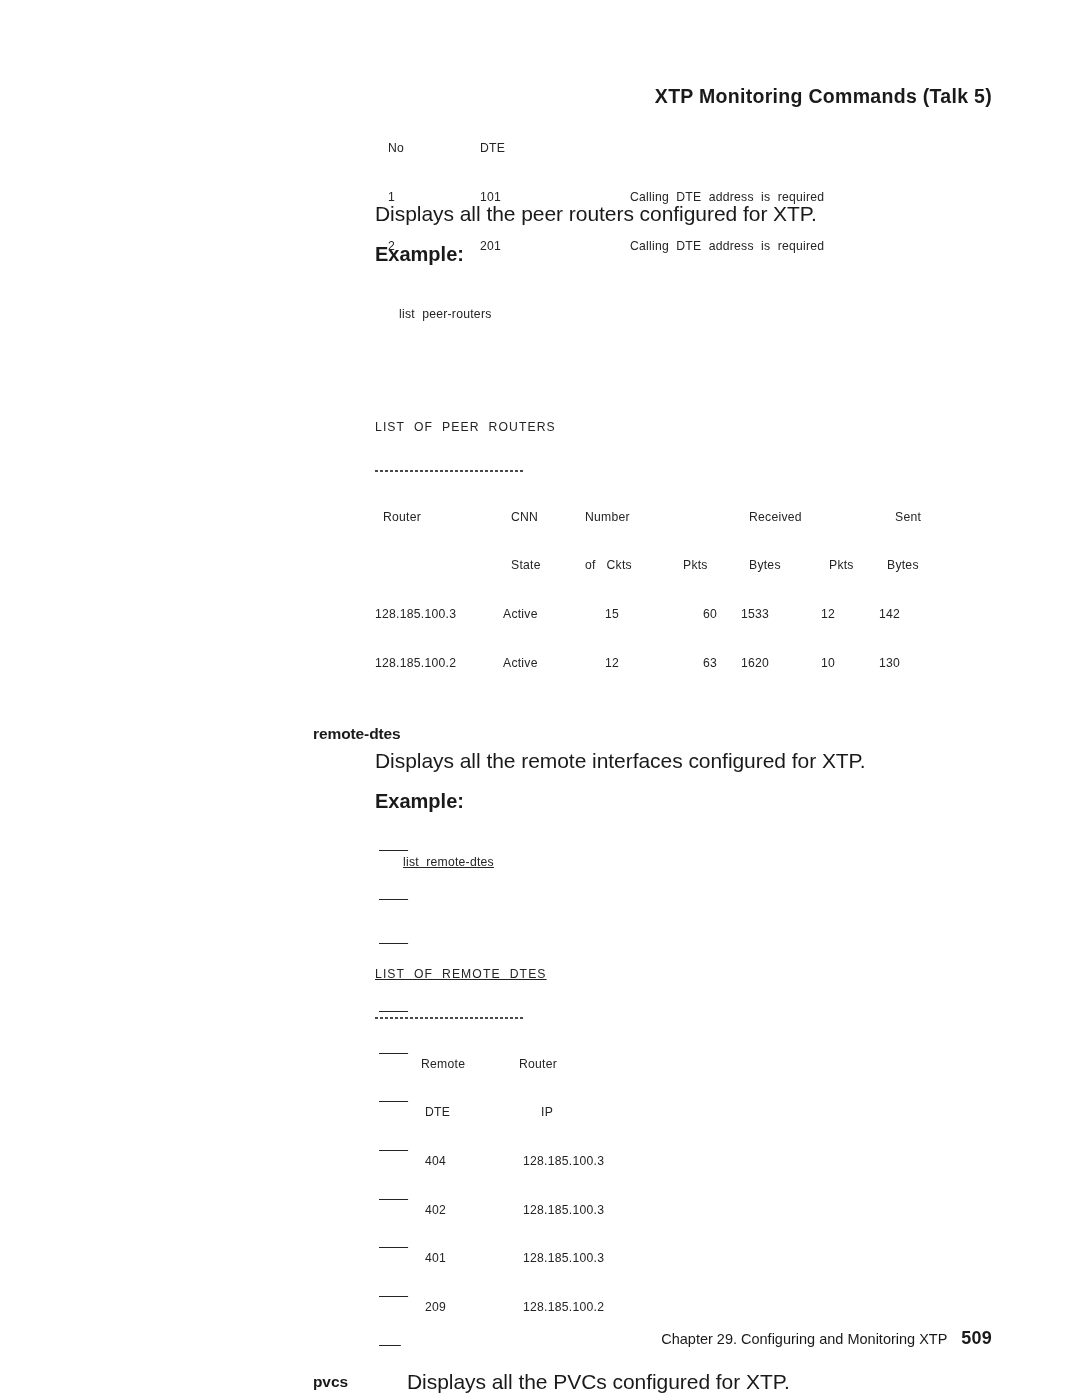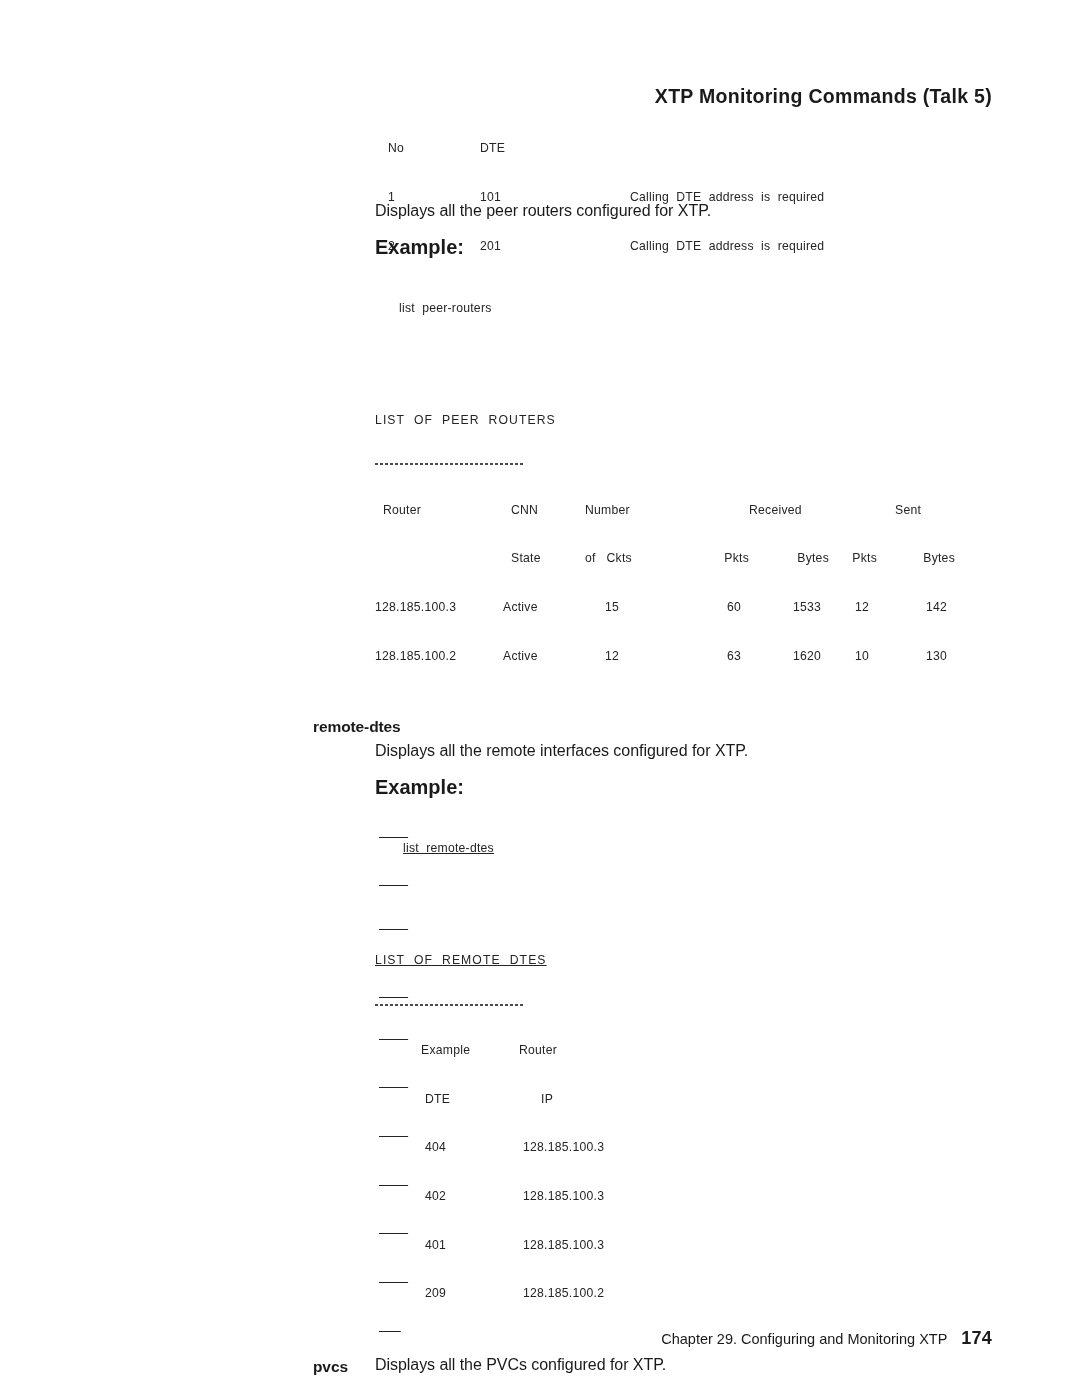--- a/index.html
+++ b/index.html
@@ -43,31 +43,32 @@
   
   .term {
     font-size: 15.5px;
     font-weight: bold;
     letter-spacing: -0.1px;
     margin: 0;
   }
 
   
   .desc {
-    font-size: 16px;
+    font-size: 21px;
     line-height: 1.38;
     margin: 4px 0 0 62px;
     letter-spacing: -0.05px;
   }
 
   
   .inline-row {
     display: flex;
-    align-items: flex-end;
+    align-items: center;
     margin-top: 12px;
+    gap: 32px;
   }
   .inline-row .term {
     width: 62px;
     flex: 0 0 62px;
   }
   .inline-row .desc {
     margin: 0;
     flex: 1;
   }
 
@@ -97,21 +98,21 @@
     margin: 3px 0 4px 0;
     background-image: repeating-linear-gradient(
       to right, #4a4a4a 0 3px, transparent 3px 5px);
   }
   .listing .rule.w-peer  { width: 150px; }
   .listing .rule.w-dtes  { width: 150px; }
 
   
   .trow { display: block; }
   .c { display: inline-block; }
-  .r { text-align: right; }
+  .r { }
   .l { text-align: left; }
 
   
   .frag-table {
     position: absolute;
     left: 388px;
     top: 108px;
     font-size: 12.2px;
     line-height: 1.33;
     white-space: pre;
@@ -166,36 +167,36 @@
 
     <div style="margin-top:22px">
       <div class="term">remote-dtes</div>
       <div class="desc">Displays all the remote interfaces configured for XTP.</div>
       <div class="example-head">Example:</div>
       <div class="listing small-indent">
         <span class="cmd">list  remote-dtes</span>
         <span class="spacer"></span>
         <span class="title-line" style="margin-left:-4px">LIST  OF  REMOTE  DTES</span>
         <span class="rule w-dtes" style="margin-left:-4px"></span>
-        <span class="trow"><span class="c l" style="width:98px;padding-left:42px">Example</span><span class="c l" style="width:140px">Router</span></span>
+        <span class="trow"><span class="c l" style="width:98px;padding-left:42px">Remote</span><span class="c l" style="width:140px">Router</span></span>
         <span class="trow"><span class="c l" style="width:98px;padding-left:46px">DTE</span><span class="c l" style="width:140px;padding-left:18px">IP</span></span>
         <span class="trow"><span class="c l" style="width:98px;padding-left:46px">404</span><span class="c l" style="width:140px">128.185.100.3</span></span>
         <span class="trow"><span class="c l" style="width:98px;padding-left:46px">402</span><span class="c l" style="width:140px">128.185.100.3</span></span>
         <span class="trow"><span class="c l" style="width:98px;padding-left:46px">401</span><span class="c l" style="width:140px">128.185.100.3</span></span>
         <span class="trow"><span class="c l" style="width:98px;padding-left:46px">209</span><span class="c l" style="width:140px">128.185.100.2</span></span>
       </div>
     </div>
 
     <div style="margin-top:20px">
       <div class="inline-row">
         <div class="term">pvcs</div>
         <div class="desc">Displays all the PVCs configured for XTP.</div>
       </div>
 
     </div>
 
   </div>
 
   <div class="footer">
-    <span>Chapter 29. Configuring and Monitoring XTP</span><span class="pageno">174</span>
+    <span>Chapter 29. Configuring and Monitoring XTP</span><span class="pageno">509</span>
   </div>
 
 </div>
 
 </body></html>

